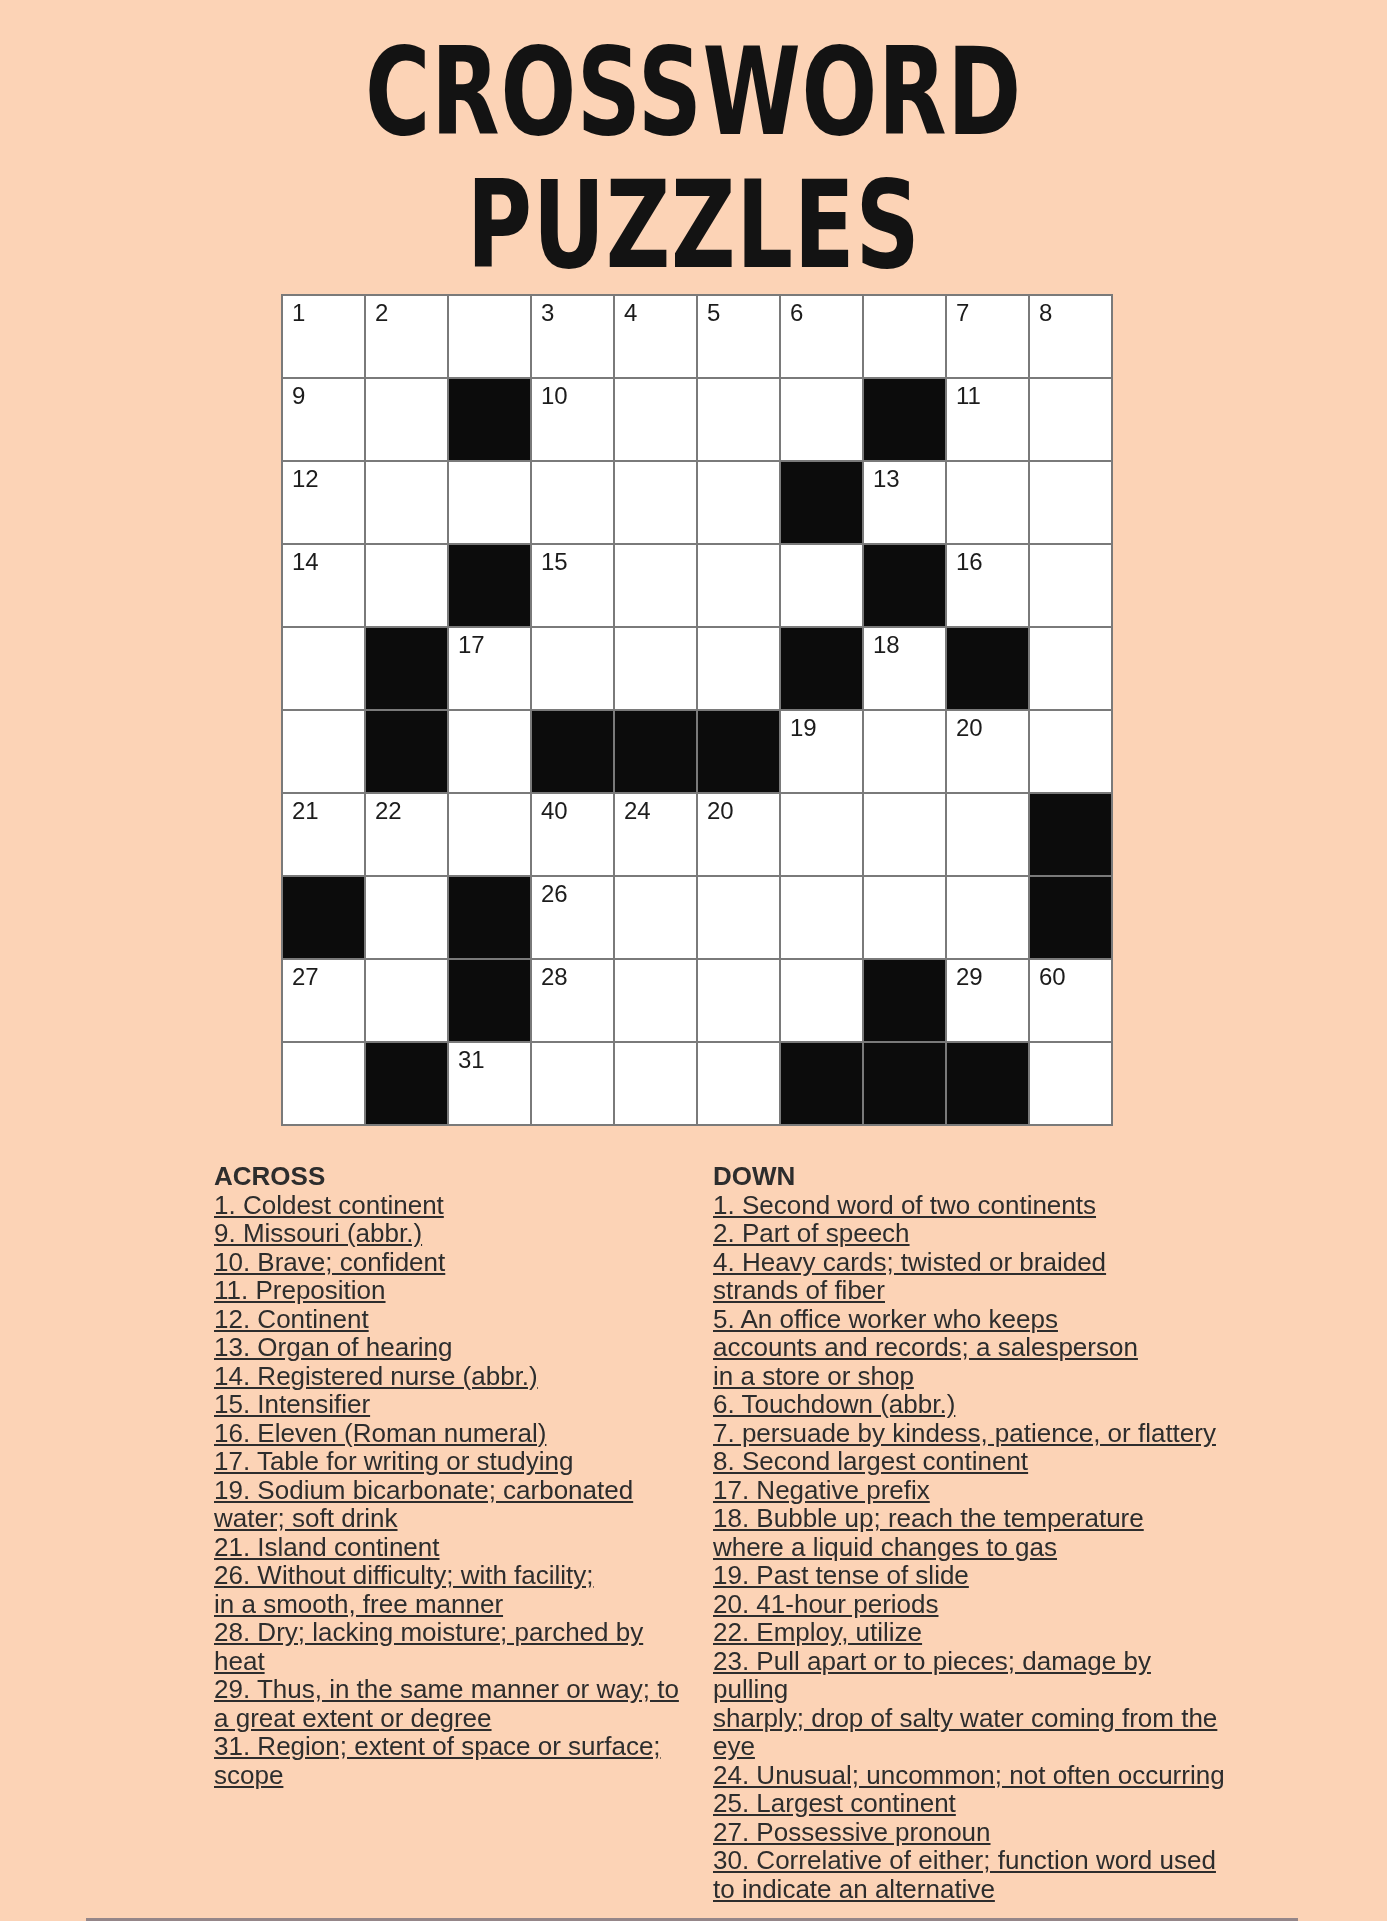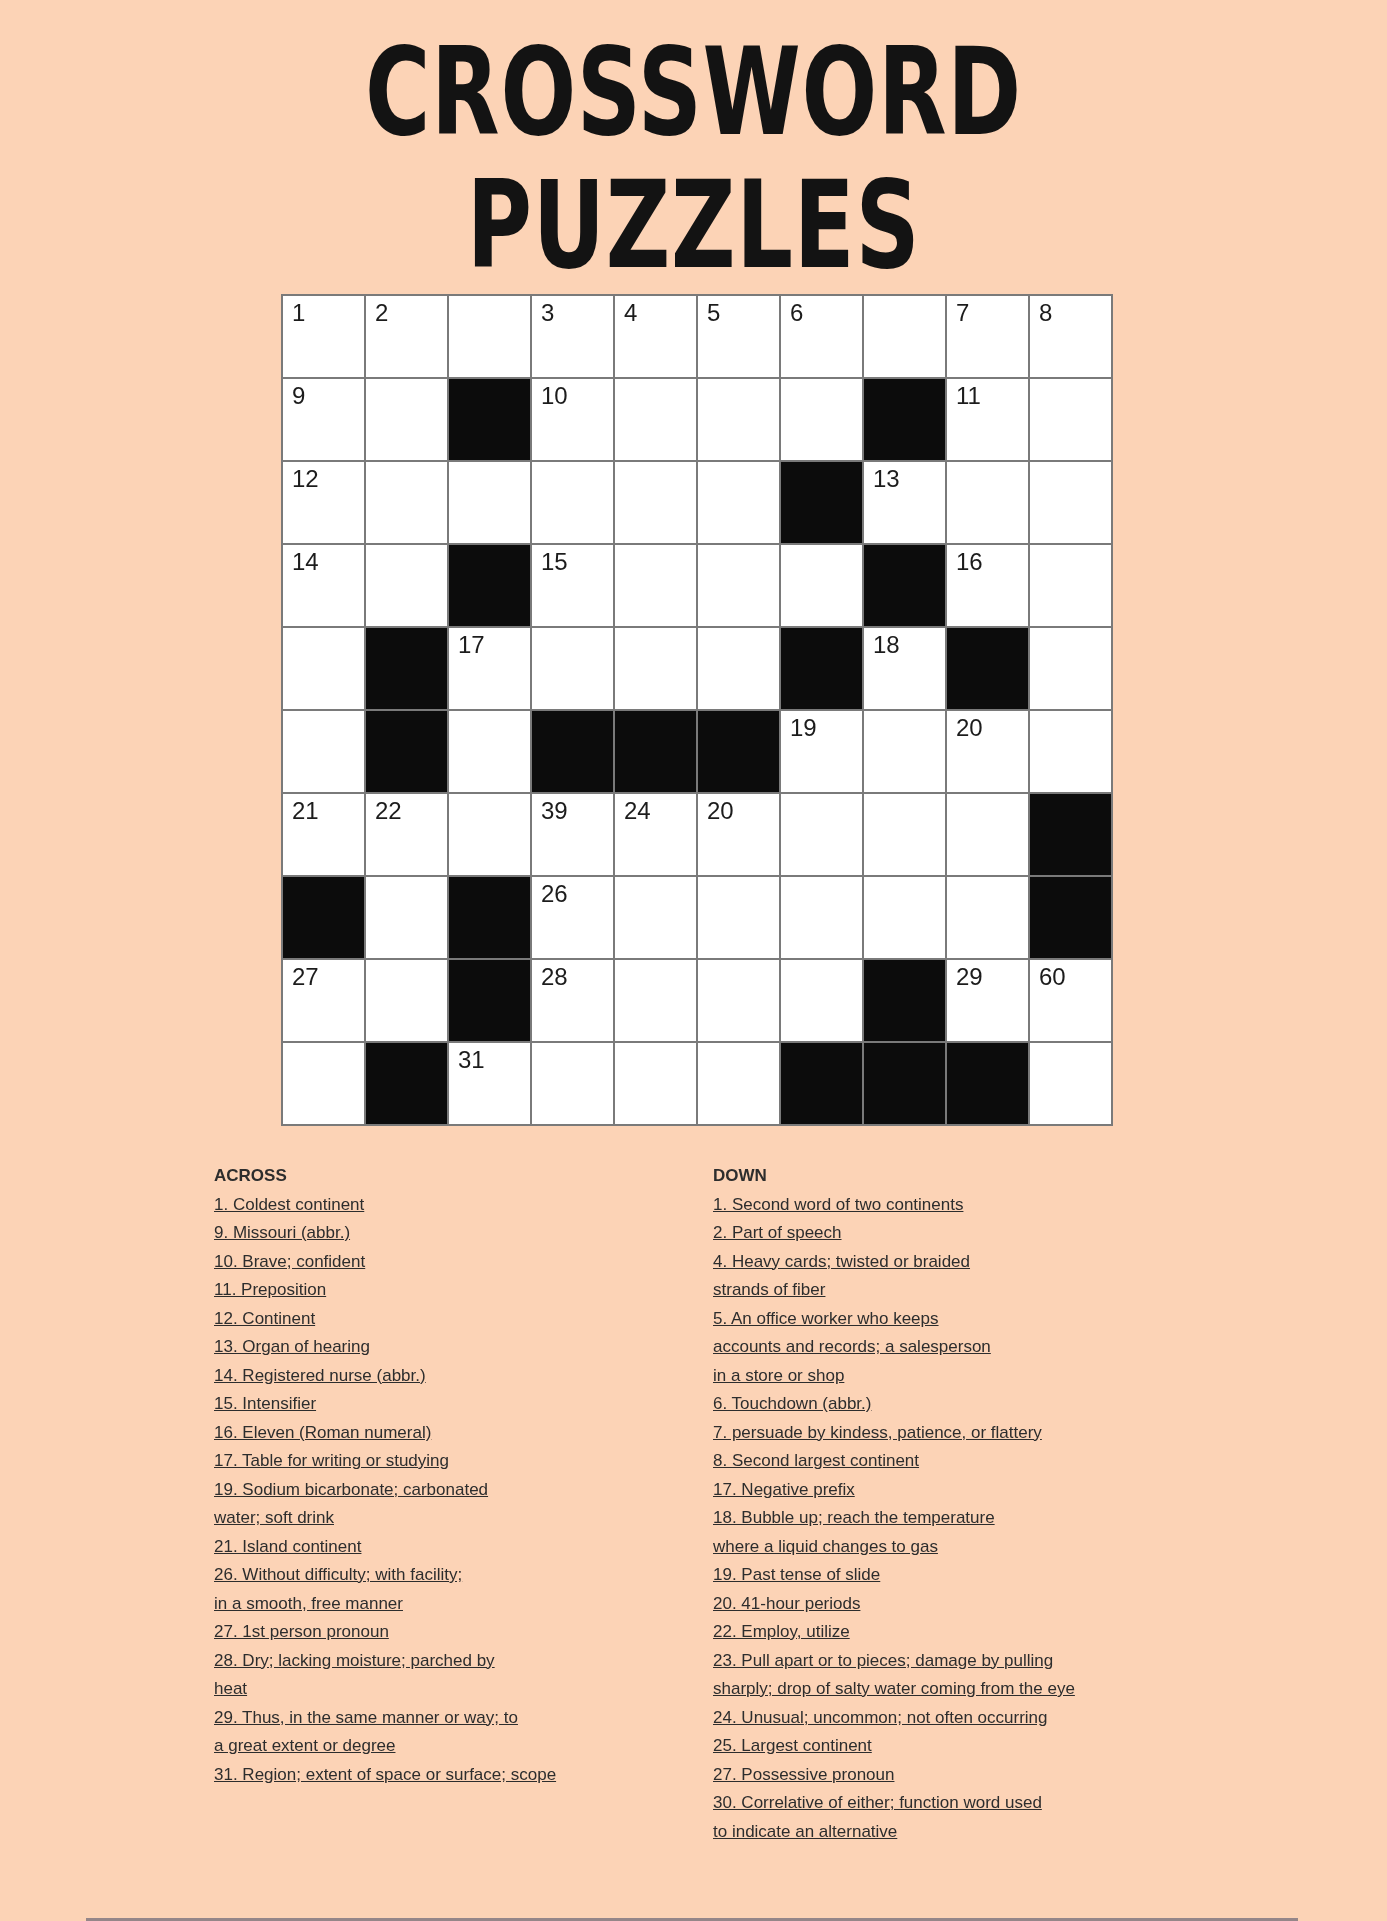--- a/index.html
+++ b/index.html
@@ -52,21 +52,21 @@
   .cell .num{
     position:absolute;
     top:5px;left:9px;
     font-size:24px;
     line-height:1;
     color:#1c1c1c;
   }
   .clues{
     position:absolute;
     top:1162px;
-    font-size:17px;
+    font-size:26px;
     line-height:28.5px;
     color:var(--text);
   }
   .clues.across{left:214px;width:480px;}
   .clues.down{left:713px;width:520px;}
   .clues .header{font-weight:bold;}
   .clues .clue{white-space:pre-line;text-decoration:underline;}
   .bottom-edge{
     position:absolute;
     left:86px;bottom:0;
@@ -187,21 +187,21 @@
       </div>
       <div class="cell"></div>
       <div class="cell">
         <span class="num">21</span>
       </div>
       <div class="cell">
         <span class="num">22</span>
       </div>
       <div class="cell"></div>
       <div class="cell">
-        <span class="num">39</span>
+        <span class="num">40</span>
       </div>
       <div class="cell">
         <span class="num">24</span>
       </div>
       <div class="cell">
         <span class="num">20</span>
       </div>
       <div class="cell"></div>
       <div class="cell"></div>
       <div class="cell"></div>
@@ -261,21 +261,20 @@
         <div class="clue">13. Organ of hearing</div>
         <div class="clue">14. Registered nurse (abbr.)</div>
         <div class="clue">15. Intensifier</div>
         <div class="clue">16. Eleven (Roman numeral)</div>
         <div class="clue">17. Table for writing or studying</div>
         <div class="clue">19. Sodium bicarbonate; carbonated
 water; soft drink</div>
         <div class="clue">21. Island continent</div>
         <div class="clue">26. Without difficulty; with facility;
 in a smooth, free manner</div>
-        <div class="clue">27. 1st person pronoun</div>
         <div class="clue">28. Dry; lacking moisture; parched by
 heat</div>
         <div class="clue">29. Thus, in the same manner or way; to
 a great extent or degree</div>
         <div class="clue">31. Region; extent of space or surface; scope</div>
       </div>
   </div>
 
   <div class="clues down">
     <div class="header">DOWN</div>

